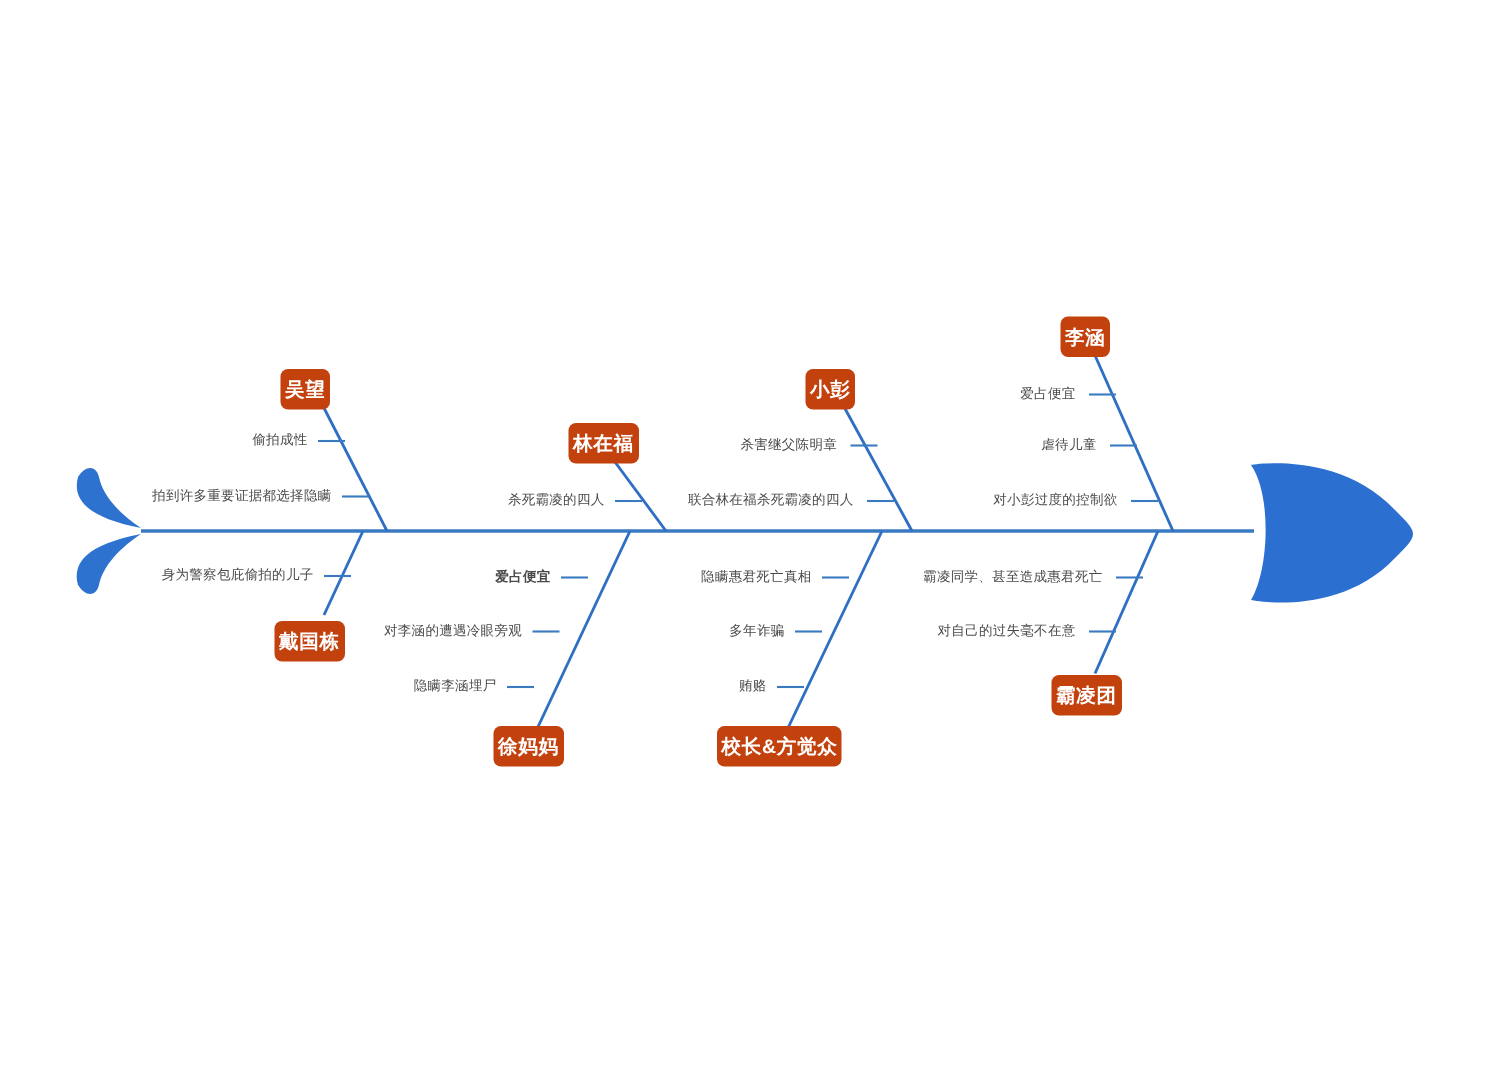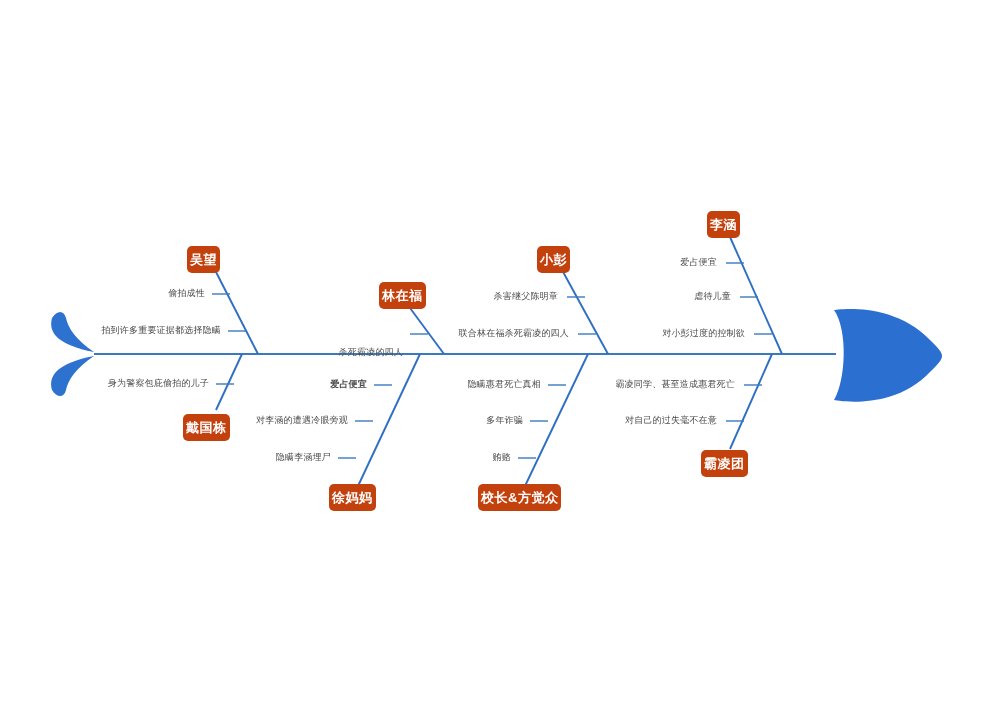--- a/index.html
+++ b/index.html
@@ -140,21 +140,21 @@
 
   <div class="cat-node" style="left:707px; top:211px;">李涵</div>
 
   <div class="cat-node" style="left:701px; top:450px;">霸凌团</div>
 
   <div class="cause-label r" style="right:795px; top:289px;">偷拍成性</div>
   <div class="cause-label r" style="right:779px; top:326px;text-align:right;">拍到许多重要证据都选择隐瞒</div>
 
   <div class="cause-label r" style="right:791px; top:379px;">身为警察包庇偷拍的儿子</div>
 
-  <div class="cause-label r" style="right:597px; top:329px;margin-top:19px;">杀死霸凌的四人</div>
+  <div class="cause-label r" style="right:597px; top:329px;">杀死霸凌的四人</div>
 
   <div class="cause-label r" style="right:633px; top:380px;font-weight:bold;">爱占便宜</div>
   <div class="cause-label r" style="right:652px; top:416px;">对李涵的遭遇冷眼旁观</div>
   <div class="cause-label r" style="right:669px; top:453px;padding-left:12px;">隐瞒李涵埋尸</div>
 
   <div class="cause-label r" style="right:442px; top:292px;">杀害继父陈明章</div>
   <div class="cause-label r" style="right:431px; top:329px;">联合林在福杀死霸凌的四人</div>
 
   <div class="cause-label r" style="right:459px; top:380px;">隐瞒惠君死亡真相</div>
   <div class="cause-label r" style="right:477px; top:416px;">多年诈骗</div>

